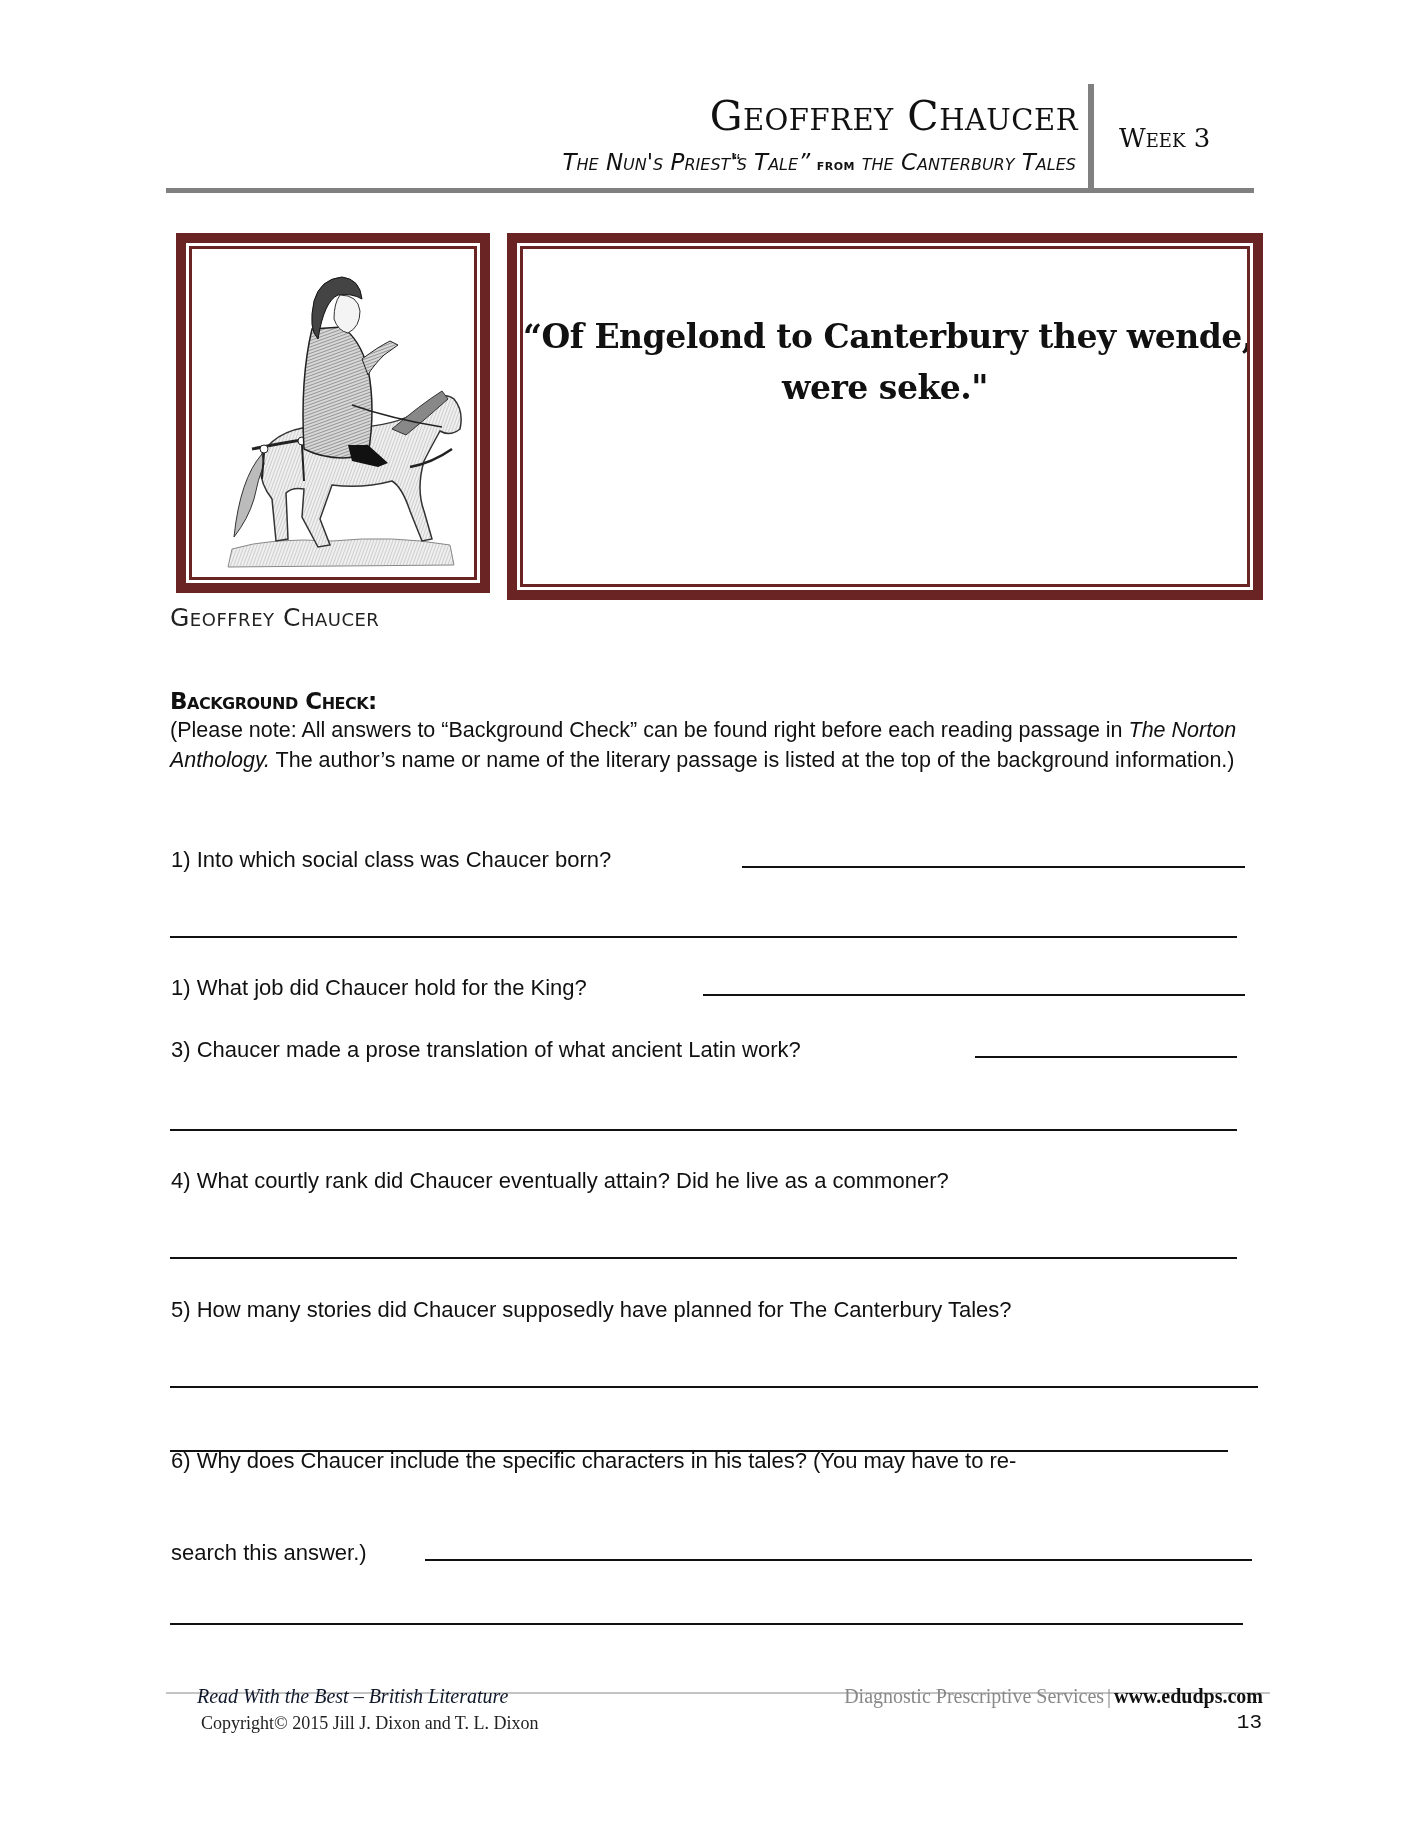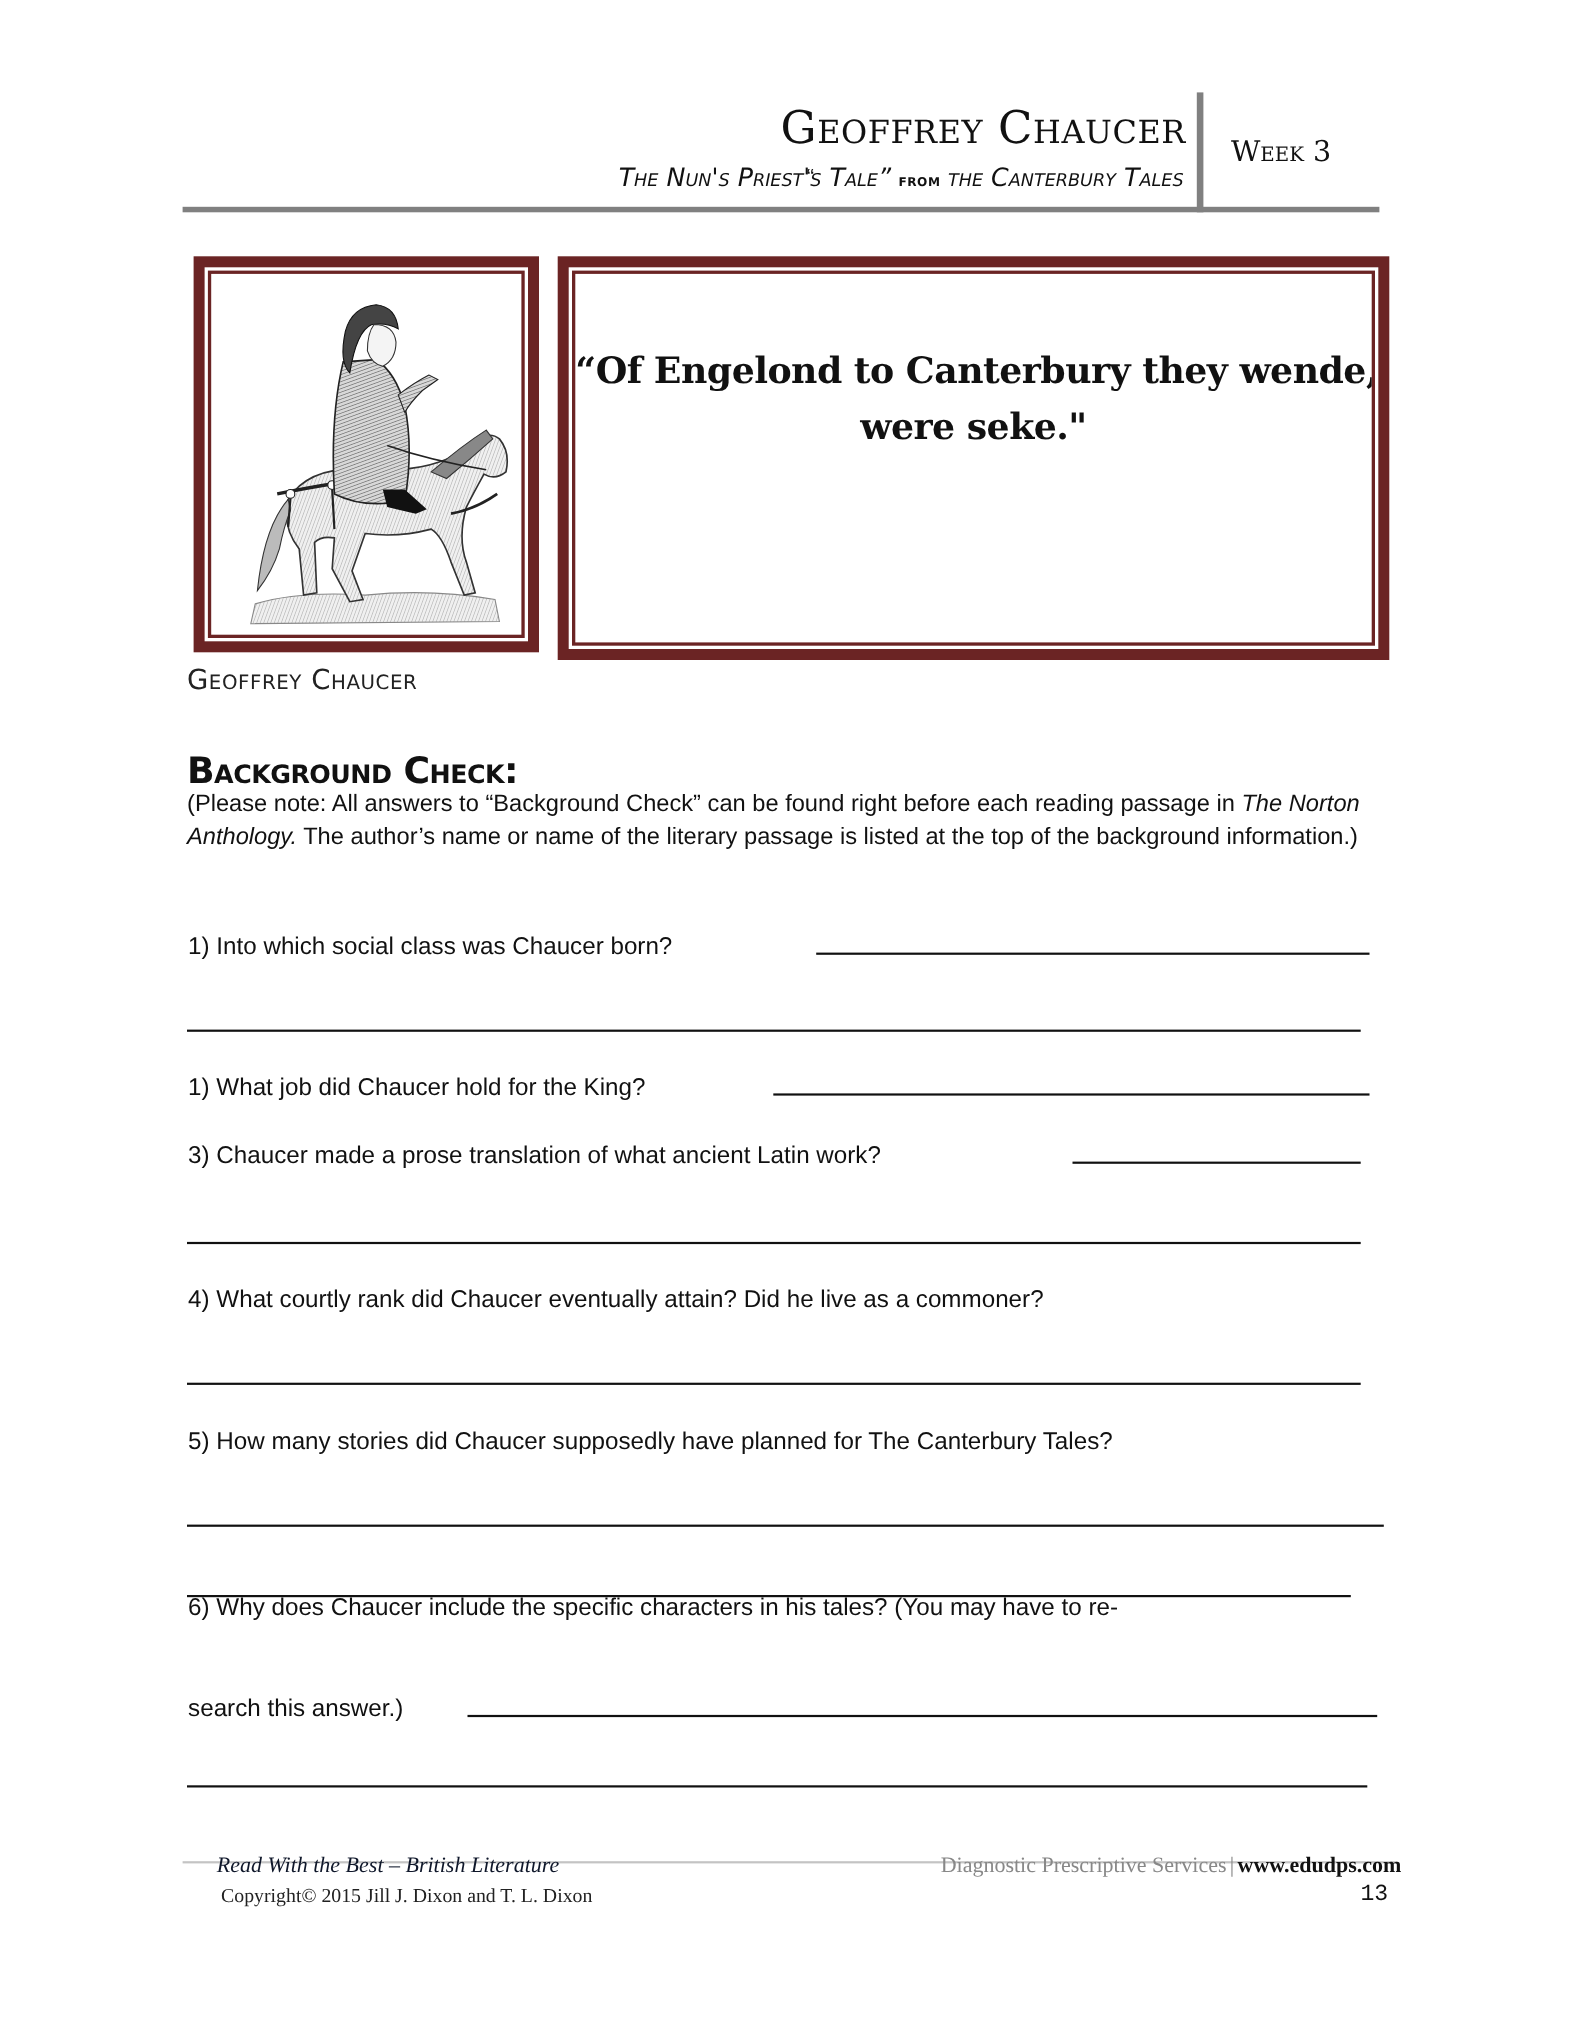--- a/index.html
+++ b/index.html
@@ -47,21 +47,21 @@
 
     .caption {
       position: absolute; left: 170px; top: 603px; white-space: nowrap;
       font-family: "DejaVu Sans", sans-serif; font-variant: small-caps; font-size: 25px; color: #222; letter-spacing: 0.5px;
       line-height: 30px;
     }
 
     
     .bc-heading {
       position: absolute; left: 170px; top: 686px;
-      font-family: "DejaVu Sans", sans-serif; font-weight: bold; font-variant: small-caps; font-size: 33px; line-height: 30px;
+      font-family: "DejaVu Sans", sans-serif; font-weight: bold; font-variant: small-caps; font-size: 23px; line-height: 30px;
       letter-spacing: -0.5px; color: #111;
     }
     .bc-note {
       position: absolute; left: 170px; top: 716px; width: 1110px;
       font-family: "Liberation Sans", sans-serif; font-size: 21.5px; line-height: 29.5px; color: #111;
     }
     .bc-note .it { font-style: italic; }
 
     .q {
       position: absolute; left: 171px; white-space: nowrap;
@@ -73,21 +73,21 @@
     .frule { position: absolute; left: 166px; top: 1692px; width: 1104px; height: 2px; background: #c4c4c4; }
     .f-series {
       position: absolute; left: 197px; top: 1683px; white-space: nowrap;
       font-family: "Liberation Serif", serif; font-style: italic; font-size: 20px; color: #0f172a; line-height: 26px;
     }
     .f-copy {
       position: absolute; left: 201px; top: 1711px; white-space: nowrap;
       font-family: "Liberation Serif", serif; font-size: 18px; color: #222; line-height: 24px;
     }
     .f-right {
-      position: absolute; right: 154px; top: 1683px; white-space: nowrap;
+      position: absolute; right: 165px; top: 1683px; white-space: nowrap;
       font-family: "Liberation Serif", serif; font-size: 20px; color: #888; line-height: 26px;
     }
     .f-right .sep { color: #888; padding: 0 3px; }
     .f-right .url { color: #111; font-weight: bold; }
     .f-page {
       position: absolute; right: 166px; top: 1710px;
       font-family: Liberation Mono, monospace; font-size: 21px; color: #111; line-height: 26px;
     }
   </style>
 </head>

